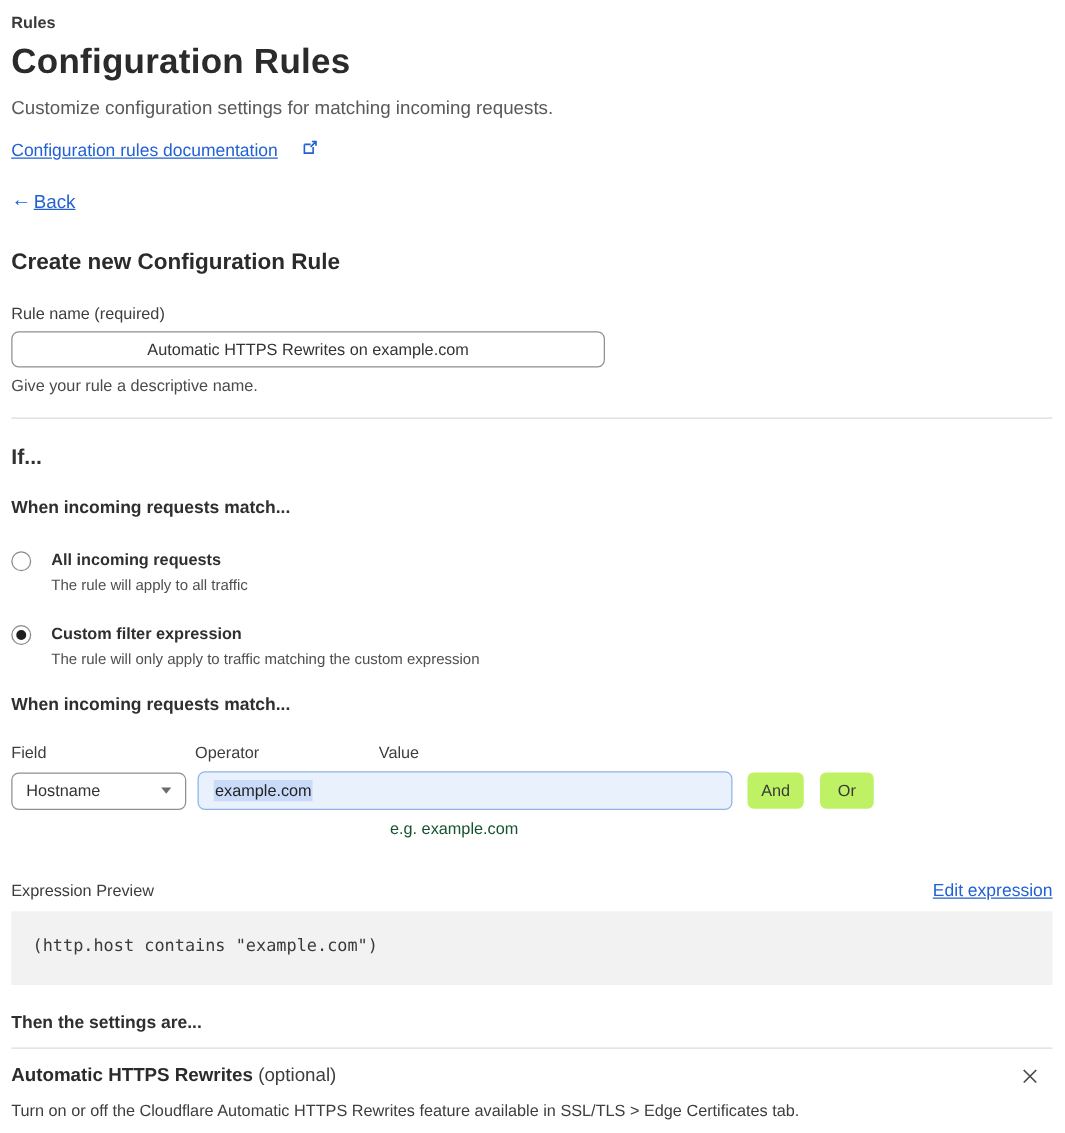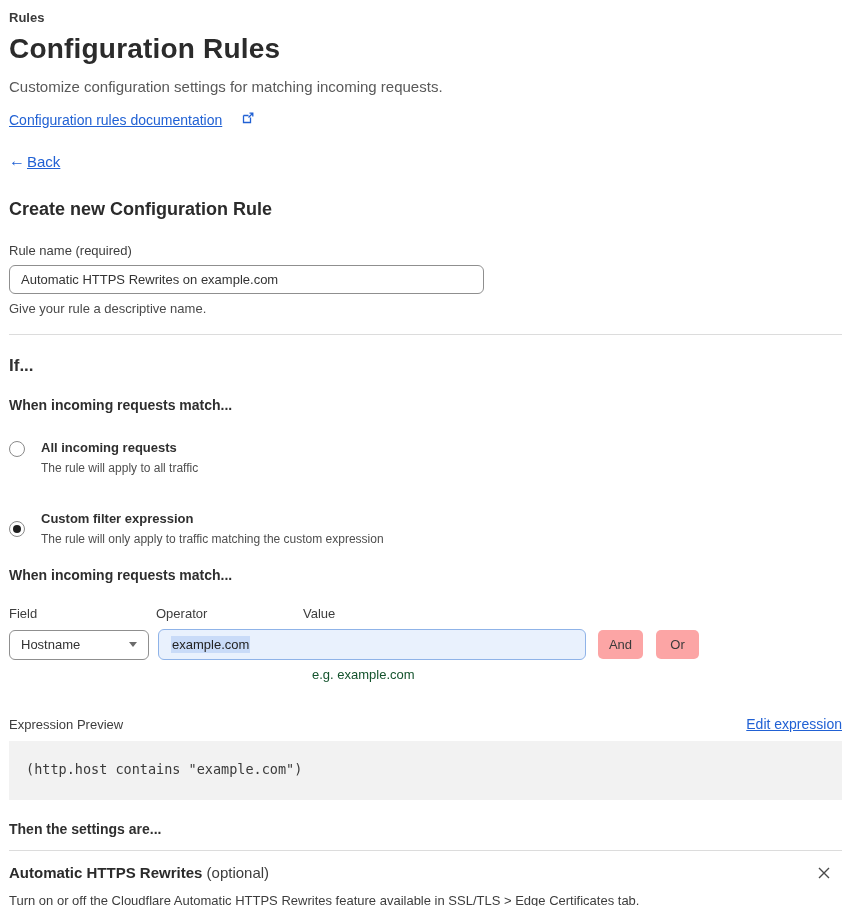--- a/index.html
+++ b/index.html
@@ -26,32 +26,32 @@
   .back-row a.link { font-size: 15px; }
 
   .section-h2 { font-size: 18px; font-weight: 700; color: #2b2b2b; margin-top: 29px; }
 
   .field-label { font-size: 13px; color: #3d3d3d; margin-top: 23px; }
   .rule-name-input {
     margin-top: 7px; width: 475px; height: 29px;
     border: 1px solid #8f8f8f; border-radius: 6px;
     padding: 0 11px; font-size: 13px; color: #333;
     font-family: "Liberation Sans", sans-serif;
-    outline: none; display: block; background: #fff;
+    outline: none; display: block; background: #fff; text-align: center;
   }
   .help-text { font-size: 13px; color: #4a4a4a; margin-top: 7px; }
 
   .divider { border: none; border-top: 1px solid #dcdcdc; margin-top: 18px; }
 
   .if-heading { font-size: 17px; font-weight: 700; margin-top: 21px; }
   .match-heading { font-size: 14px; font-weight: 700; margin-top: 21px; color: #2f2f2f; }
 
   .radio-group { margin-top: 27px; }
   .radio-option { display: flex; align-items: flex-start; cursor: pointer; }
-  .radio-option + .radio-option { margin-top: 36px; align-items: center; }
+  .radio-option + .radio-option { margin-top: 24px; }
   .radio-circle {
     width: 16px; height: 16px; border: 1px solid #8a8a8a; border-radius: 50%;
     margin-top: 1px; flex: 0 0 16px; position: relative; background: #fff;
   }
   .radio-option.checked .radio-circle::after {
     content: ""; position: absolute; left: 3px; top: 3px;
     width: 8px; height: 8px; border-radius: 50%; background: #1f1f1f;
   }
   .radio-texts { margin-left: 16px; }
   .radio-label { font-size: 13px; font-weight: 700; color: #2f2f2f; }
@@ -74,21 +74,21 @@
     border-top: 5px solid #6b6b6b;
   }
   .value-input {
     margin-left: 9px; width: 428px; height: 31px;
     border: 1px solid #8fb3e8; border-radius: 6px;
     background: #e9f1fd; display: flex; align-items: center;
     padding: 0 12px; font-size: 13px; color: #222; cursor: text;
   }
   .value-input .sel { background: #c9dbf8; padding: 1px 1px; }
   .btn-gray {
-    height: 29px; border: none; border-radius: 5px; background: #fca5a5;
+    height: 29px; border: none; border-radius: 5px; background: #bef264;
     color: #3a3a3a; font-size: 13px; font-family: "Liberation Sans", sans-serif;
     cursor: pointer; display: flex; align-items: center; justify-content: center;
   }
   .btn-and { width: 45px; margin-left: 12px; }
   .btn-or { width: 43px; margin-left: 13px; }
   .eg-help { font-size: 13px; color: #14532d; margin-top: 7px; margin-left: 303px; }
 
   .expr-row { margin-top: 34px; display: flex; justify-content: space-between; align-items: center; }
   .expr-label { font-size: 13px; color: #3d3d3d; }
   .expr-edit { font-size: 13px; }

